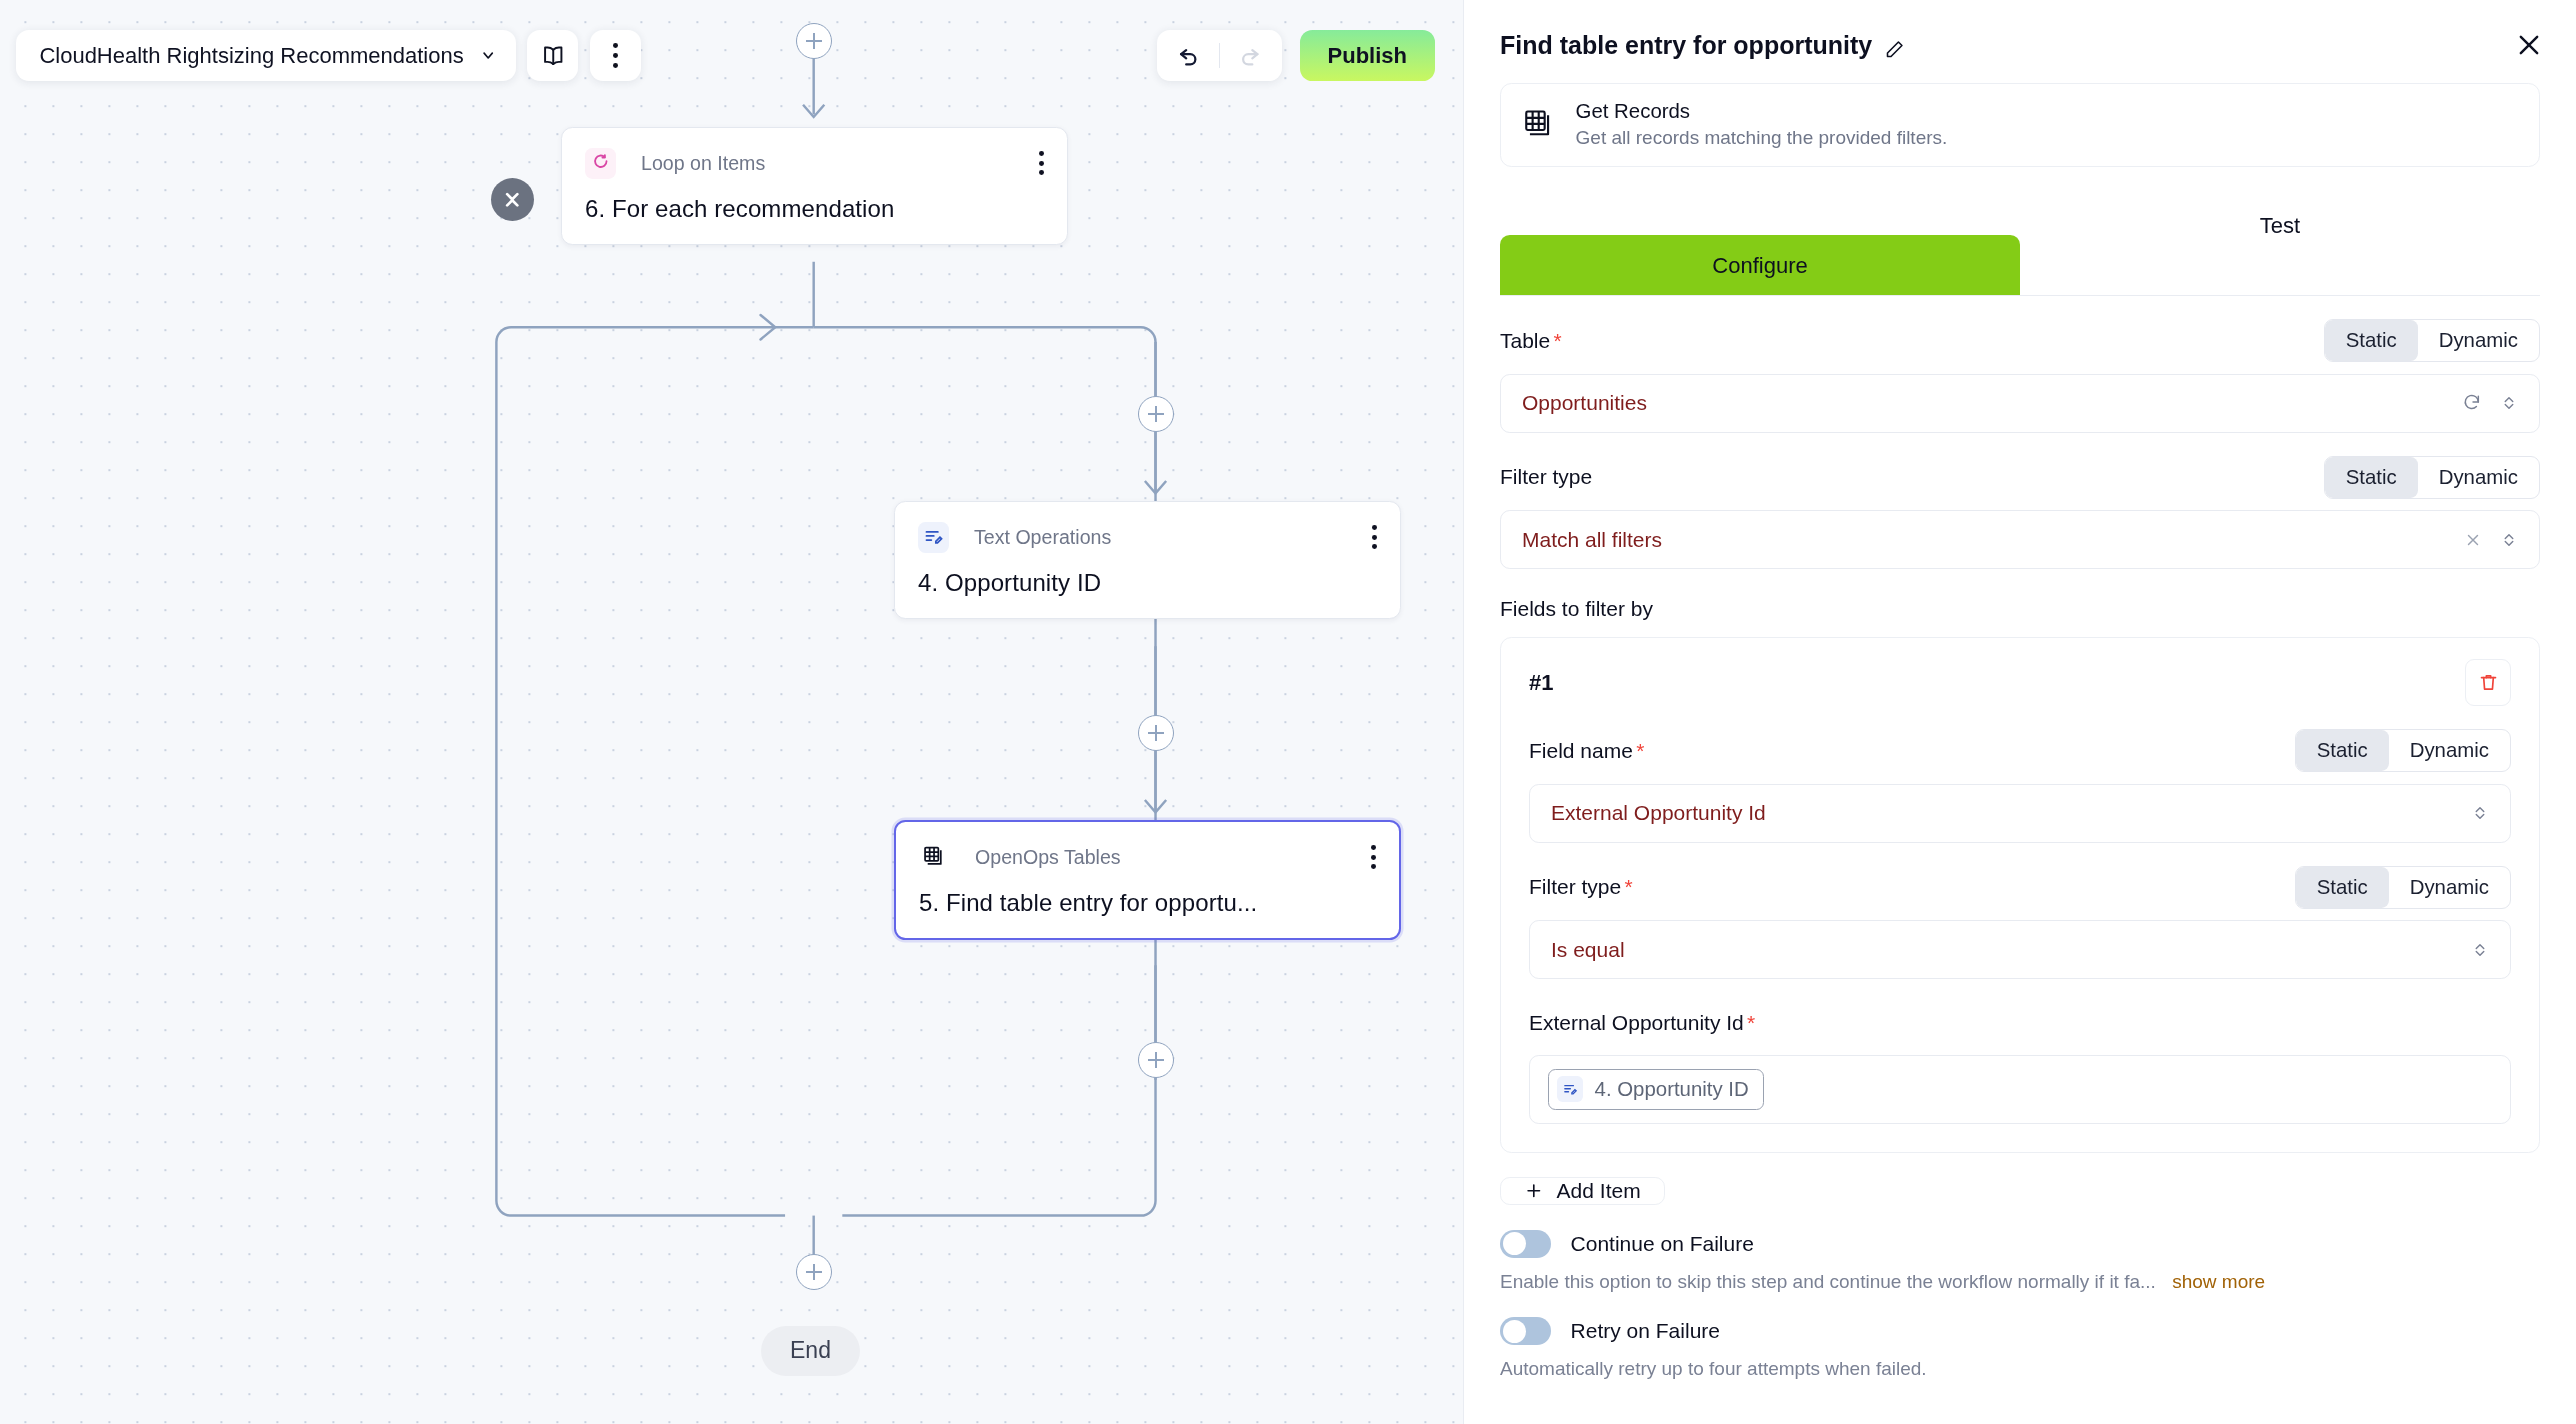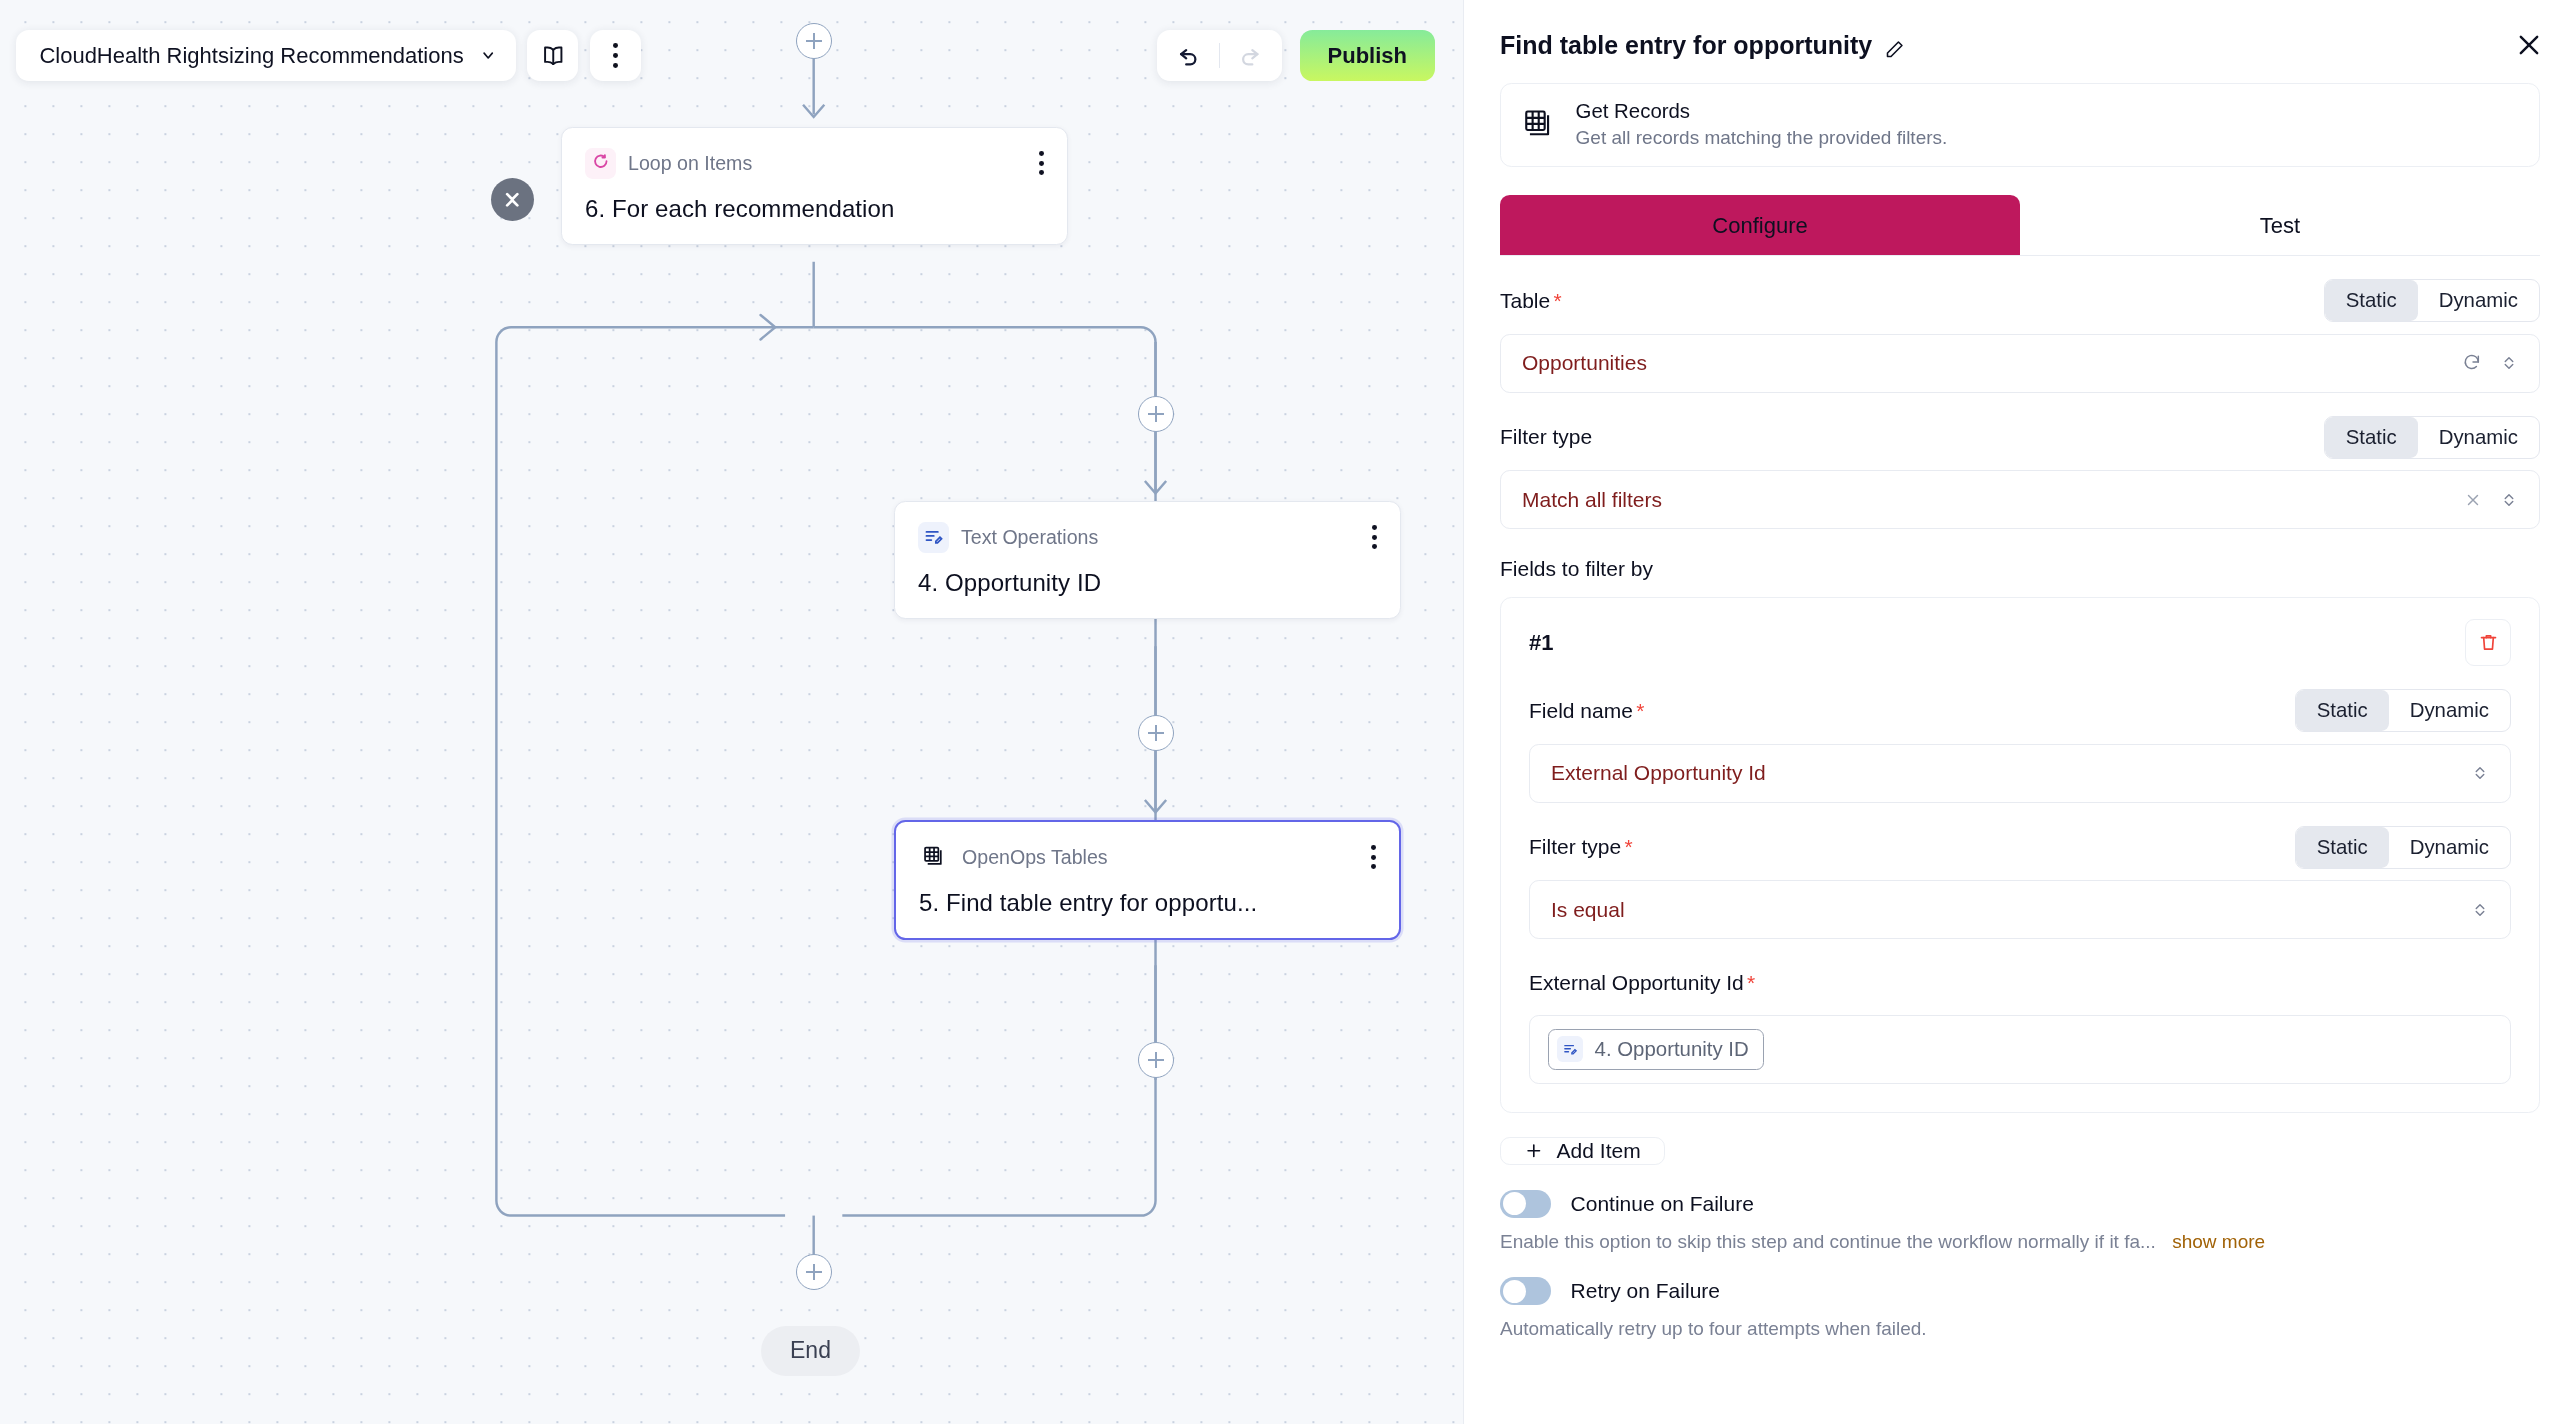--- a/index.html
+++ b/index.html
@@ -63,21 +63,21 @@
     display: flex; align-items: center;
   }
 
   
   .node {
     position: absolute; background: #fff; border: 1.2px solid #e4e8ef;
     border-radius: 11.4px; box-shadow: 0 1.6px 5.7px rgba(30,40,70,.055);
     padding: 19.6px 23px 21px 23px;
   }
   .node.selected { border: 2.5px solid #6366e8; box-shadow: 0 0 0 2.5px rgba(99,102,232,.18); }
-  .node-head { display: flex; align-items: center; gap: 12px; }
+  .node-head { display: flex; align-items: center; gap: 25px; }
   .node-ico {
     width: 31px; height: 31px; border-radius: 7.4px;
     display: flex; align-items: center; justify-content: center; flex: 0 0 auto;
   }
   .node-ico.loop { background: #fdf1f8; }
   .node-ico.text { background: #eef2fc; }
   .node-ico.tables { background: transparent; }
   .node-sub { font-size: 19.6px; color: #6f7689; }
   .node-menu { margin-left: auto; }
   .node-menu .dots-v i { width: 4.9px; height: 4.9px; background: #0f1222; }
@@ -119,21 +119,21 @@
   }
   .piece-title { font-size: 20.4px; color: #0d1020; }
   .piece-desc { font-size: 19px; color: #6f7689; margin-top: 4.1px; }
 
   .tabs { display: flex; margin-top: 28px; border-bottom: 1.2px solid #e9ecf2; }
   .tab {
     flex: 0 0 50%; text-align: center; padding: 18px 0 16.4px 0;
     font-size: 22px; color: #0d1020; background: #fff;
     border-top-left-radius: 9.8px; border-top-right-radius: 9.8px;
   }
-  .tab.active { background: #be185d; font-weight: 400; }
+  .tab.active { background: #84cc16; font-weight: 400; margin-top: 40px; }
 
   .panel-body { flex: 1; overflow: hidden; padding: 0 36px 0 36px; }
   .field-row { display: flex; align-items: center; justify-content: space-between; margin-top: 23px; min-height: 41px; }
   .field-label { font-size: 21px; color: #0d1020; }
   .req { color: #f0443a; margin-left: 3.3px; }
   .seg {
     display: flex; border: 1.2px solid #e4e7ee; border-radius: 9px;
     overflow: hidden; background: #fff;
   }
   .seg > span { padding: 9px 21px; font-size: 20.4px; color: #1b2030; }

